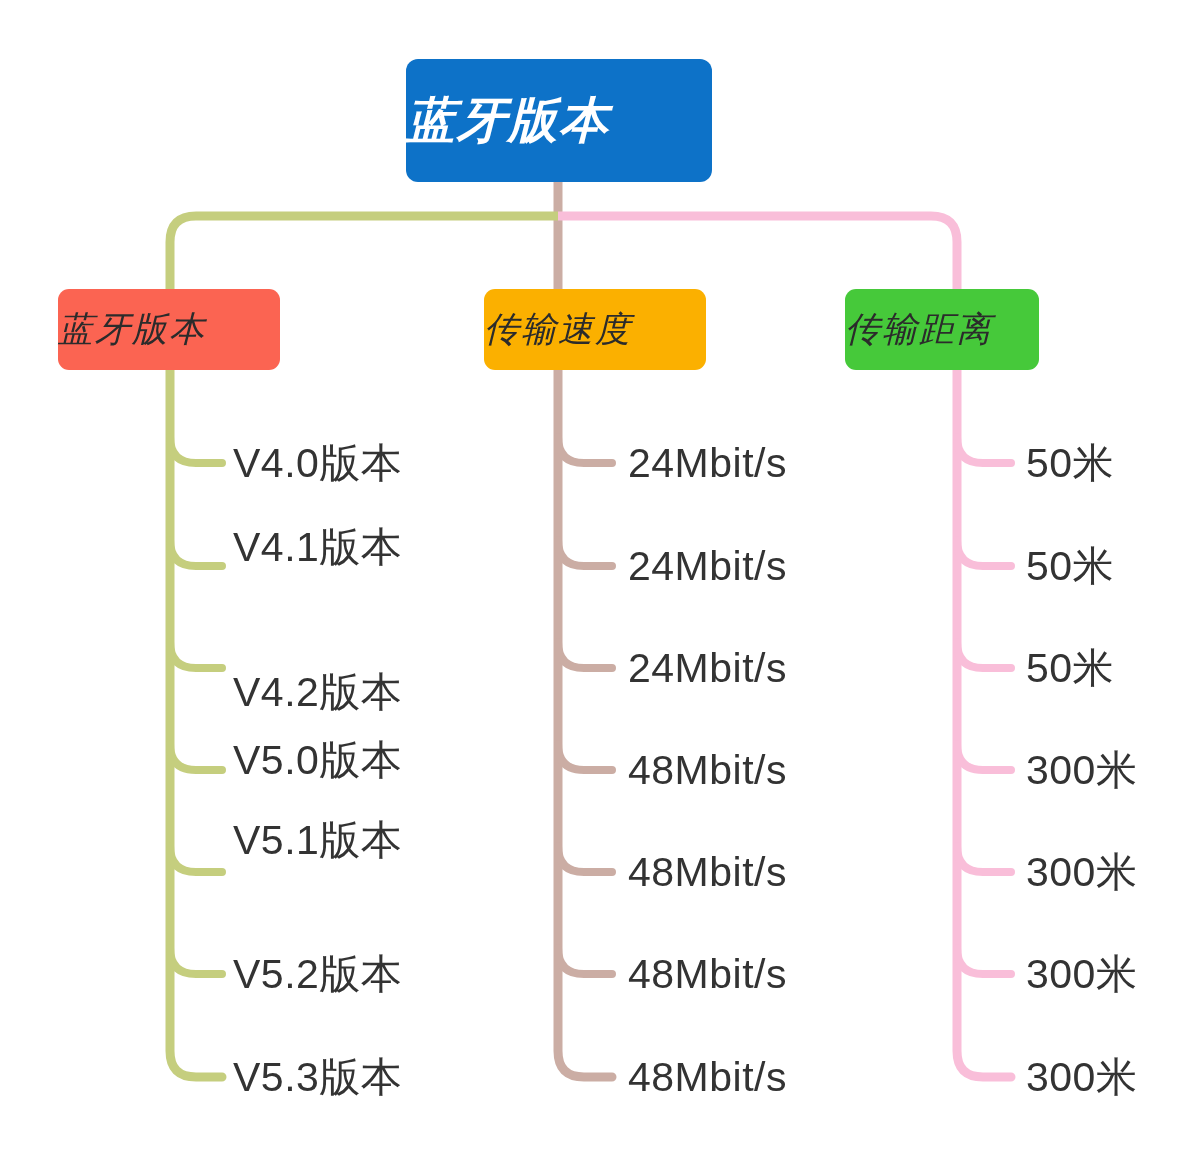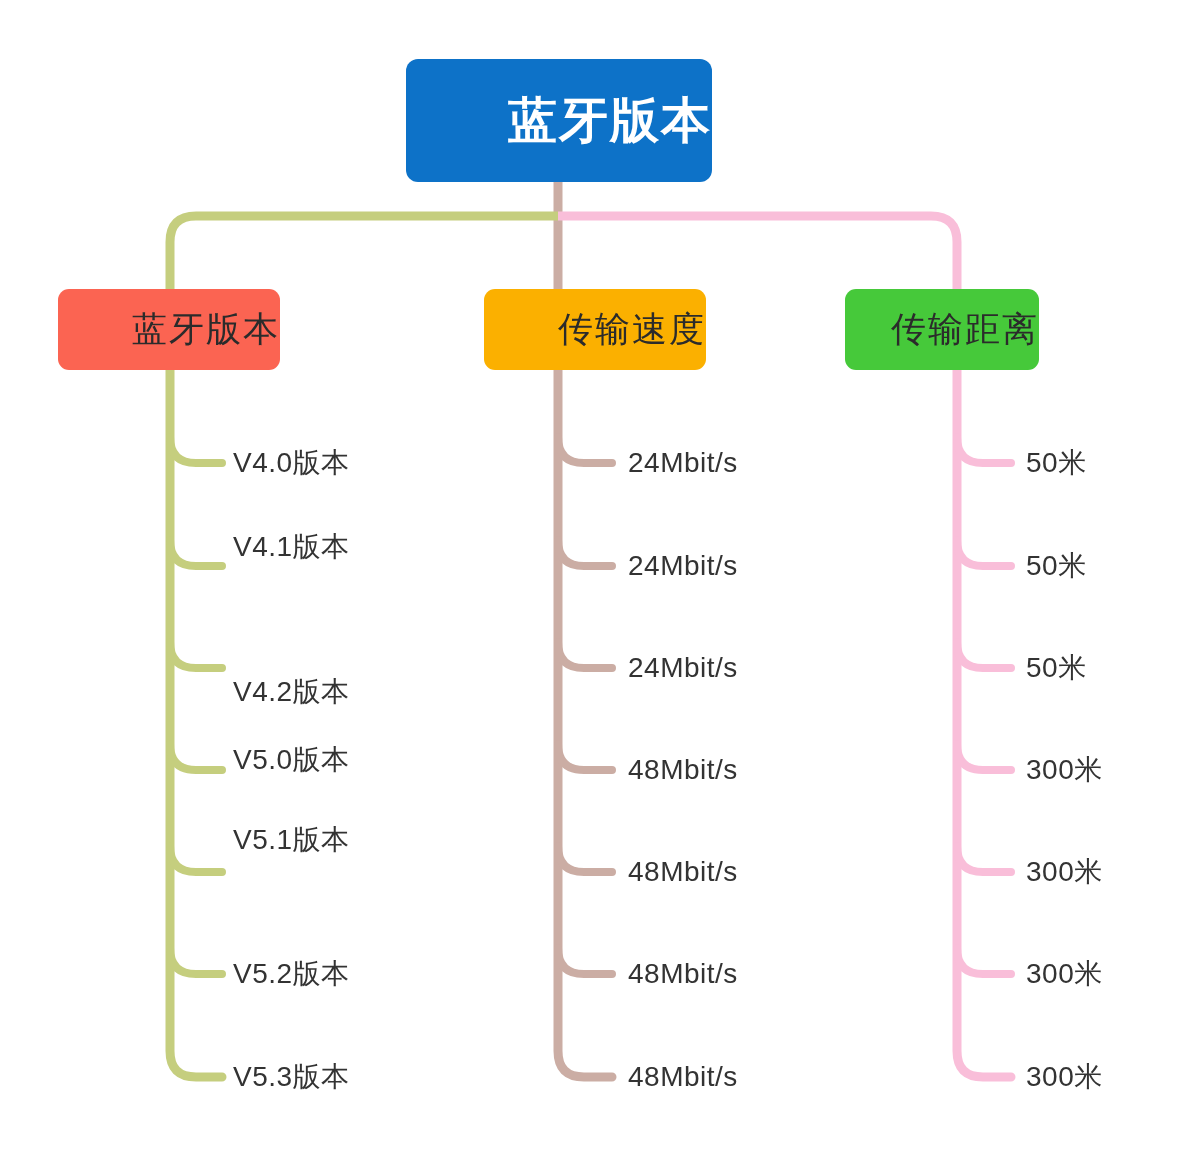--- a/index.html
+++ b/index.html
@@ -27,25 +27,26 @@
     top: 0;
     width: 1190px;
     height: 1168px;
     pointer-events: none;
   }
 
   .node {
     position: absolute;
     display: flex;
     align-items: center;
-    justify-content: flex-end;
+    justify-content: flex-start;
     box-sizing: border-box;
     border-radius: 10px;
     white-space: nowrap;
     letter-spacing: 2px;
+    font-style: italic;
   }
 
   .node-root {
     left: 406px;
     top: 59px;
     width: 306px;
     height: 123px;
     border-radius: 12px;
     font-size: 49px;
     font-weight: bold;
@@ -58,21 +59,21 @@
     color: #2b2b2b;
     border-radius: 11px;
   }
 
   .node-cat-1 { left: 58px;  top: 289px; width: 222px; }
   .node-cat-2 { left: 448px; top: 289px; width: 222px; margin-left: 36px; }
   .node-cat-3 { left: 845px; top: 289px; width: 194px; }
 
   .leaf {
     position: absolute;
-    font-size: 28px;
+    font-size: 41px;
     color: #333333;
     white-space: nowrap;
     letter-spacing: 0.5px;
     line-height: 1;
     transform: translateY(-50%);
   }
   .leaf-col-1 { left: 233px; }
   .leaf-col-2 { left: 628px; }
   .leaf-col-3 { left: 1026px; text-align: center; }
 </style>

